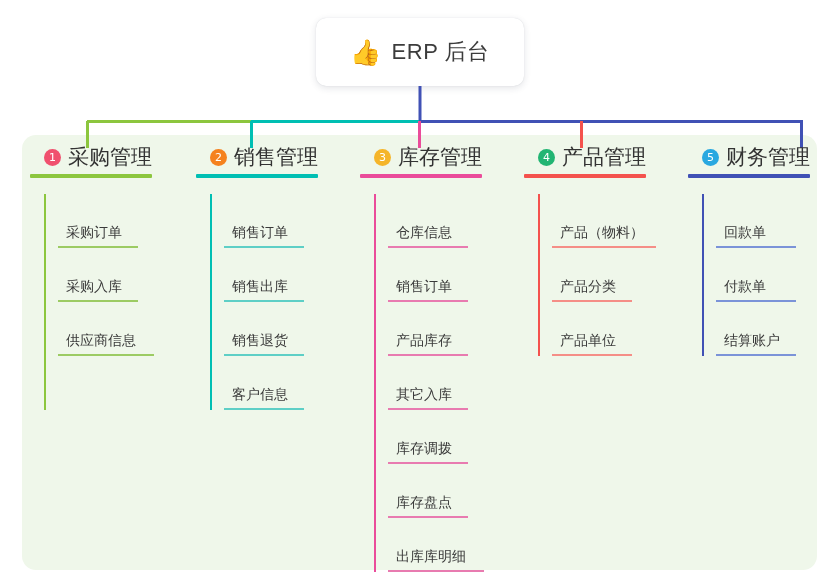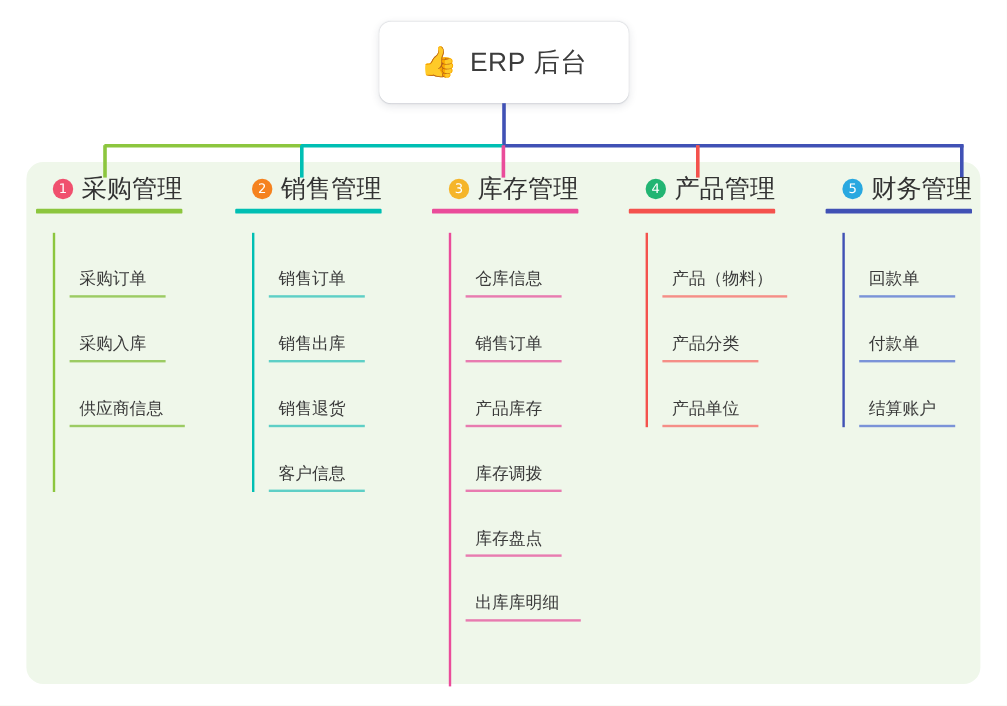--- a/index.html
+++ b/index.html
@@ -224,20 +224,24 @@
         </div>
         <div class="item">
           <span class="item-label">销售订单</span>
           <div class="item-rule" style="background: rgb(232, 123, 176); width: 80px;"></div>
         </div>
         <div class="item">
           <span class="item-label">产品库存</span>
           <div class="item-rule" style="background: rgb(232, 123, 176); width: 80px;"></div>
         </div>
         <div class="item">
+          <span class="item-label">其它入库</span>
+          <div class="item-rule" style="background: rgb(232, 123, 176); width: 80px;"></div>
+        </div>
+        <div class="item">
           <span class="item-label">库存调拨</span>
           <div class="item-rule" style="background: rgb(232, 123, 176); width: 80px;"></div>
         </div>
         <div class="item">
           <span class="item-label">库存盘点</span>
           <div class="item-rule" style="background: rgb(232, 123, 176); width: 80px;"></div>
         </div>
         <div class="item">
           <span class="item-label">出库库明细</span>
           <div class="item-rule" style="background: rgb(232, 123, 176); width: 96px;"></div>

